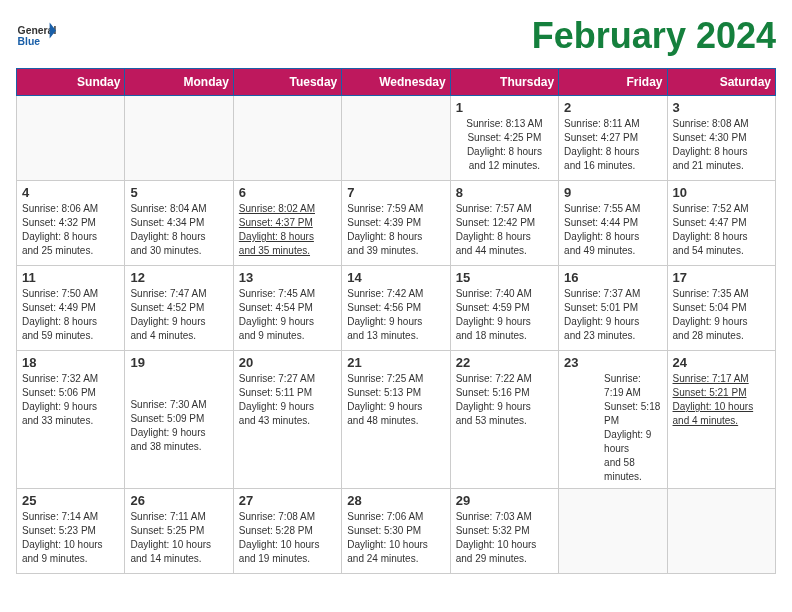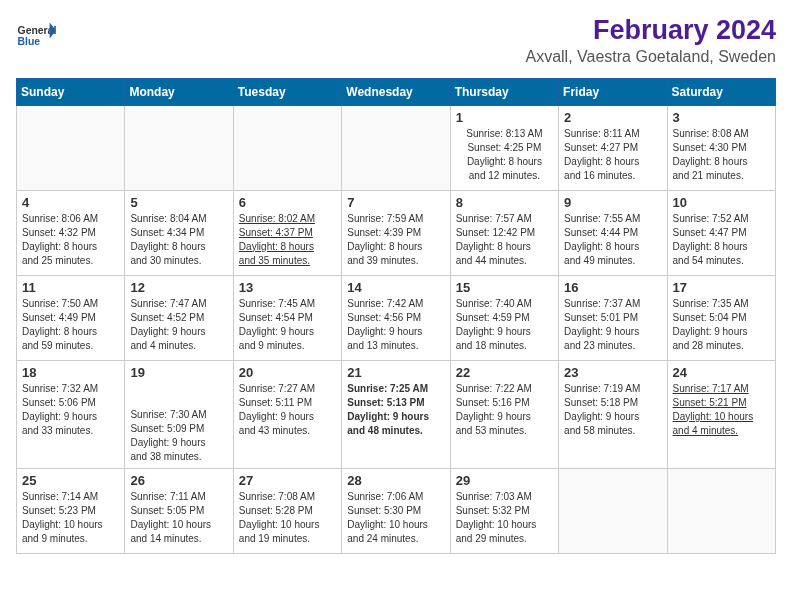--- a/index.html
+++ b/index.html
@@ -24,41 +24,41 @@
     }
     .logo-icon {
       width: 40px;
       height: 40px;
       margin-right: 2px;
     }
     .title-section {
       text-align: right;
     }
     .month-title {
-      font-size: 27px;
+      font-size: 36px;
       font-weight: bold;
-      color: #4c1d95;
+      color: #15803d;
       line-height: 1.1;
     }
     .location-title {
       font-size: 16px;
       color: #555;
       margin-top: 2px;
     }
     .calendar {
       width: 100%;
       border-collapse: collapse;
       margin-top: 12px;
       font-size: 11px;
     }
     .calendar th {
-      background-color: #0369a1;
+      background-color: #be185d;
       color: #fff;
       padding: 6px 4px;
-      text-align: left;
+      text-align: right;
       font-size: 12px;
       font-weight: bold;
       border: 1px solid #1a5fa8;
     }
     .calendar td {
       vertical-align: top;
       border: 1px solid #ccc;
       padding: 4px 5px;
       width: calc(100% / 7);
       min-height: 80px;
@@ -85,21 +85,20 @@
 <div class="header-logo">
   <div class="logo">
     <svg class="logo-icon" viewBox="0 0 50 50" xmlns="http://www.w3.org/2000/svg">
       <text x="2" y="22" font-size="13" font-weight="bold" fill="#333" font-family="Arial">General</text>
       <text x="2" y="36" font-size="13" font-weight="bold" fill="#1a5fa8" font-family="Arial">Blue</text>
       <polygon points="42,8 50,18 42,28" fill="#1a5fa8"></polygon>
     </svg>
   </div>
   <div class="title-section">
     <div class="month-title">February 2024</div>
-    <div class="location-title">Axvall, Vaestra Goetaland, Sweden</div>
   </div>
 </div>
 
 <table class="calendar">
   <thead>
     <tr>
     <th>Sunday</th>
         <th>Monday</th>
         <th>Tuesday</th>
         <th>Wednesday</th>
@@ -255,35 +254,35 @@
         </td>
         <td>
           <div class="day-number">20</div>
           <div class="day-info" style="white-space: pre-line;">Sunrise: 7:27 AM
 Sunset: 5:11 PM
 Daylight: 9 hours
 and 43 minutes.</div>
         </td>
         <td>
           <div class="day-number">21</div>
-          <div class="day-info" style="white-space: pre-line; font-weight: bold;">Sunrise: 7:25 AM
+          <div class="day-info" style="white-space: pre-line;">Sunrise: 7:25 AM
 Sunset: 5:13 PM
 Daylight: 9 hours
 and 48 minutes.</div>
         </td>
         <td>
           <div class="day-number">22</div>
           <div class="day-info" style="white-space: pre-line;">Sunrise: 7:22 AM
 Sunset: 5:16 PM
 Daylight: 9 hours
 and 53 minutes.</div>
         </td>
         <td>
           <div class="day-number">23</div>
-          <div class="day-info" style="white-space: pre-line;">Sunrise: 7:19 AM
+          <div class="day-info" style="white-space: pre-line; margin-left: 40px;">Sunrise: 7:19 AM
 Sunset: 5:18 PM
 Daylight: 9 hours
 and 58 minutes.</div>
         </td>
         <td>
           <div class="day-number">24</div>
           <div class="day-info" style="white-space: pre-line; text-decoration: underline;">Sunrise: 7:17 AM
 Sunset: 5:21 PM
 Daylight: 10 hours
 and 4 minutes.</div>
@@ -293,21 +292,21 @@
         <td>
           <div class="day-number">25</div>
           <div class="day-info" style="white-space: pre-line;">Sunrise: 7:14 AM
 Sunset: 5:23 PM
 Daylight: 10 hours
 and 9 minutes.</div>
         </td>
         <td>
           <div class="day-number">26</div>
           <div class="day-info" style="white-space: pre-line;">Sunrise: 7:11 AM
-Sunset: 5:05 PM
+Sunset: 5:25 PM
 Daylight: 10 hours
 and 14 minutes.</div>
         </td>
         <td>
           <div class="day-number">27</div>
           <div class="day-info" style="white-space: pre-line;">Sunrise: 7:08 AM
 Sunset: 5:28 PM
 Daylight: 10 hours
 and 19 minutes.</div>
         </td>

